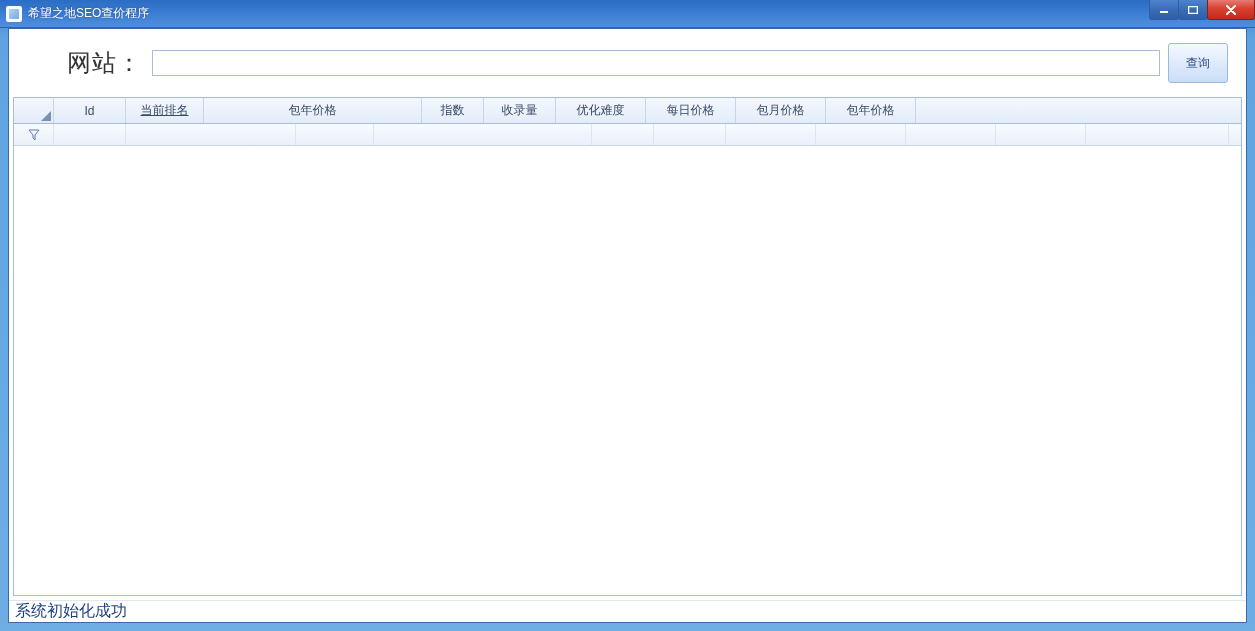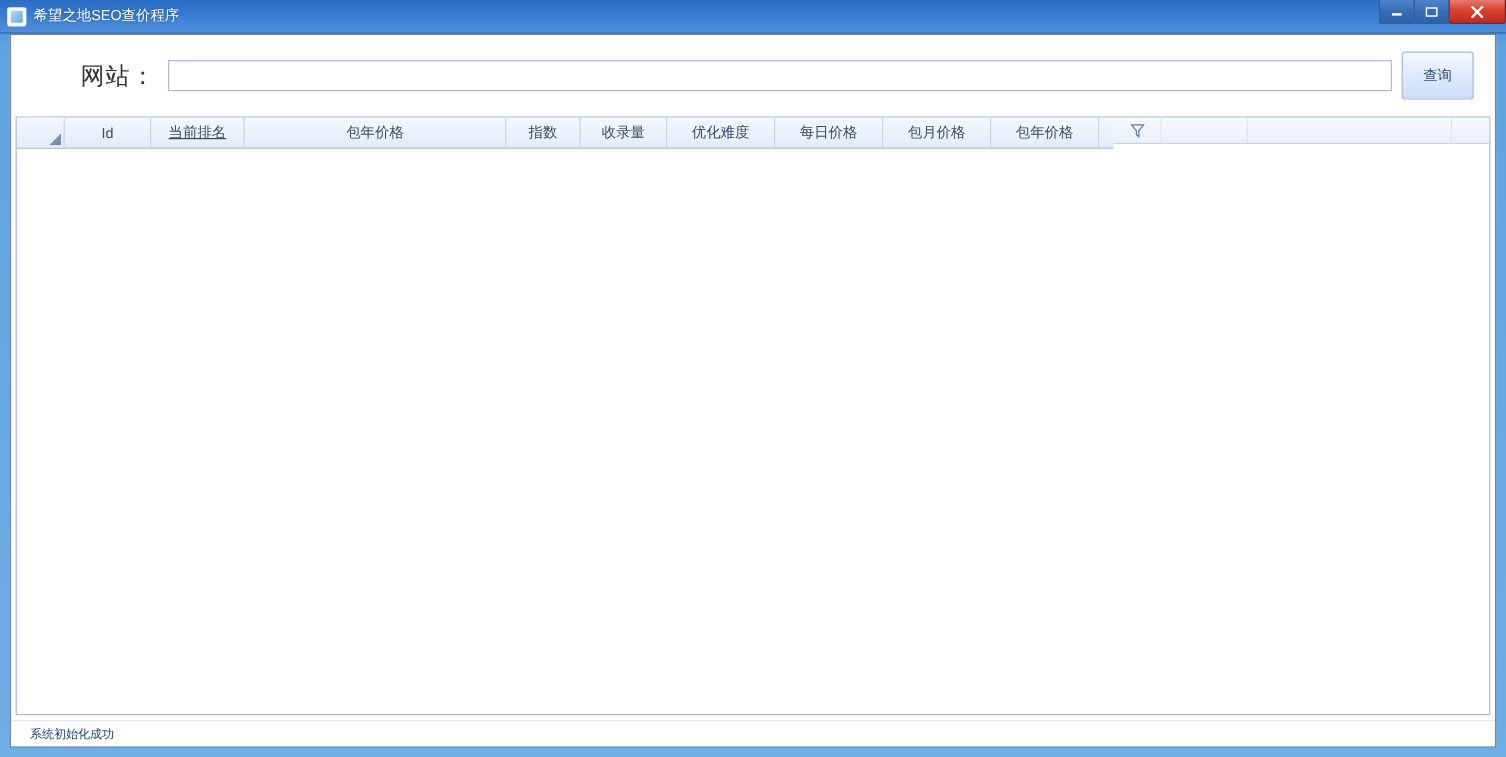--- a/index.html
+++ b/index.html
@@ -70,21 +70,21 @@
     overflow: hidden;
   }
   
   .search-row {
     display: flex;
     align-items: center;
     padding: 14px 18px 14px 58px;
     gap: 8px;
   }
   .search-label {
-    font-size: 20px; color: #333;
+    font-size: 24px; color: #333;
     margin-right: 2px;
     letter-spacing: 1px;
   }
   .search-input {
     flex: 1;
     height: 26px;
     border: 1px solid #a8bcd8;
     background: #fff;
     font-size: 14px;
     padding: 2px 6px;
@@ -101,21 +101,21 @@
     font-size: 12px;
     display: flex; align-items: center; justify-content: center;
     cursor: default;
   }
   .btn.wide { min-width: 130px; padding: 0 10px; }
   
   .grid {
     margin: 0 4px 4px 4px;
     border: 1px solid #a8bcd8;
     flex: 1;
-    display: flex; 
+    display: flex; flex-direction: column;
     overflow: hidden;
     background: #fff;
   }
   .grid-header {
     display: flex;
     background: linear-gradient(to bottom, #f4f8fe 0%, #e2ecf9 100%);
     border-bottom: 1px solid #a8bcd8;
     height: 26px;
   }
   .gh-cell {
@@ -155,22 +155,22 @@
   .c-diff { width: 90px; flex-shrink:0; }
   .c-day { width: 90px; flex-shrink:0; }
   .c-month { width: 90px; flex-shrink:0; }
   .c-year { width: 90px; flex-shrink:0; }
   .c-status { flex: 1; }
   .c-pad { width: 12px; flex-shrink:0; border-right:none; }
   
   .statusbar {
     height: 22px;
     display: flex; align-items: center;
-    padding: 0 16px;
-    font-size: 10px;
+    padding: 0 6px;
+    font-size: 16px;
     color: #1d3f80;
     background: #fff;
     border-top: 1px solid #e0e7f2;
   }
 </style>
 </head>
 <body>
 
 <div class="titlebar">
   <div class="app-icon"></div>

